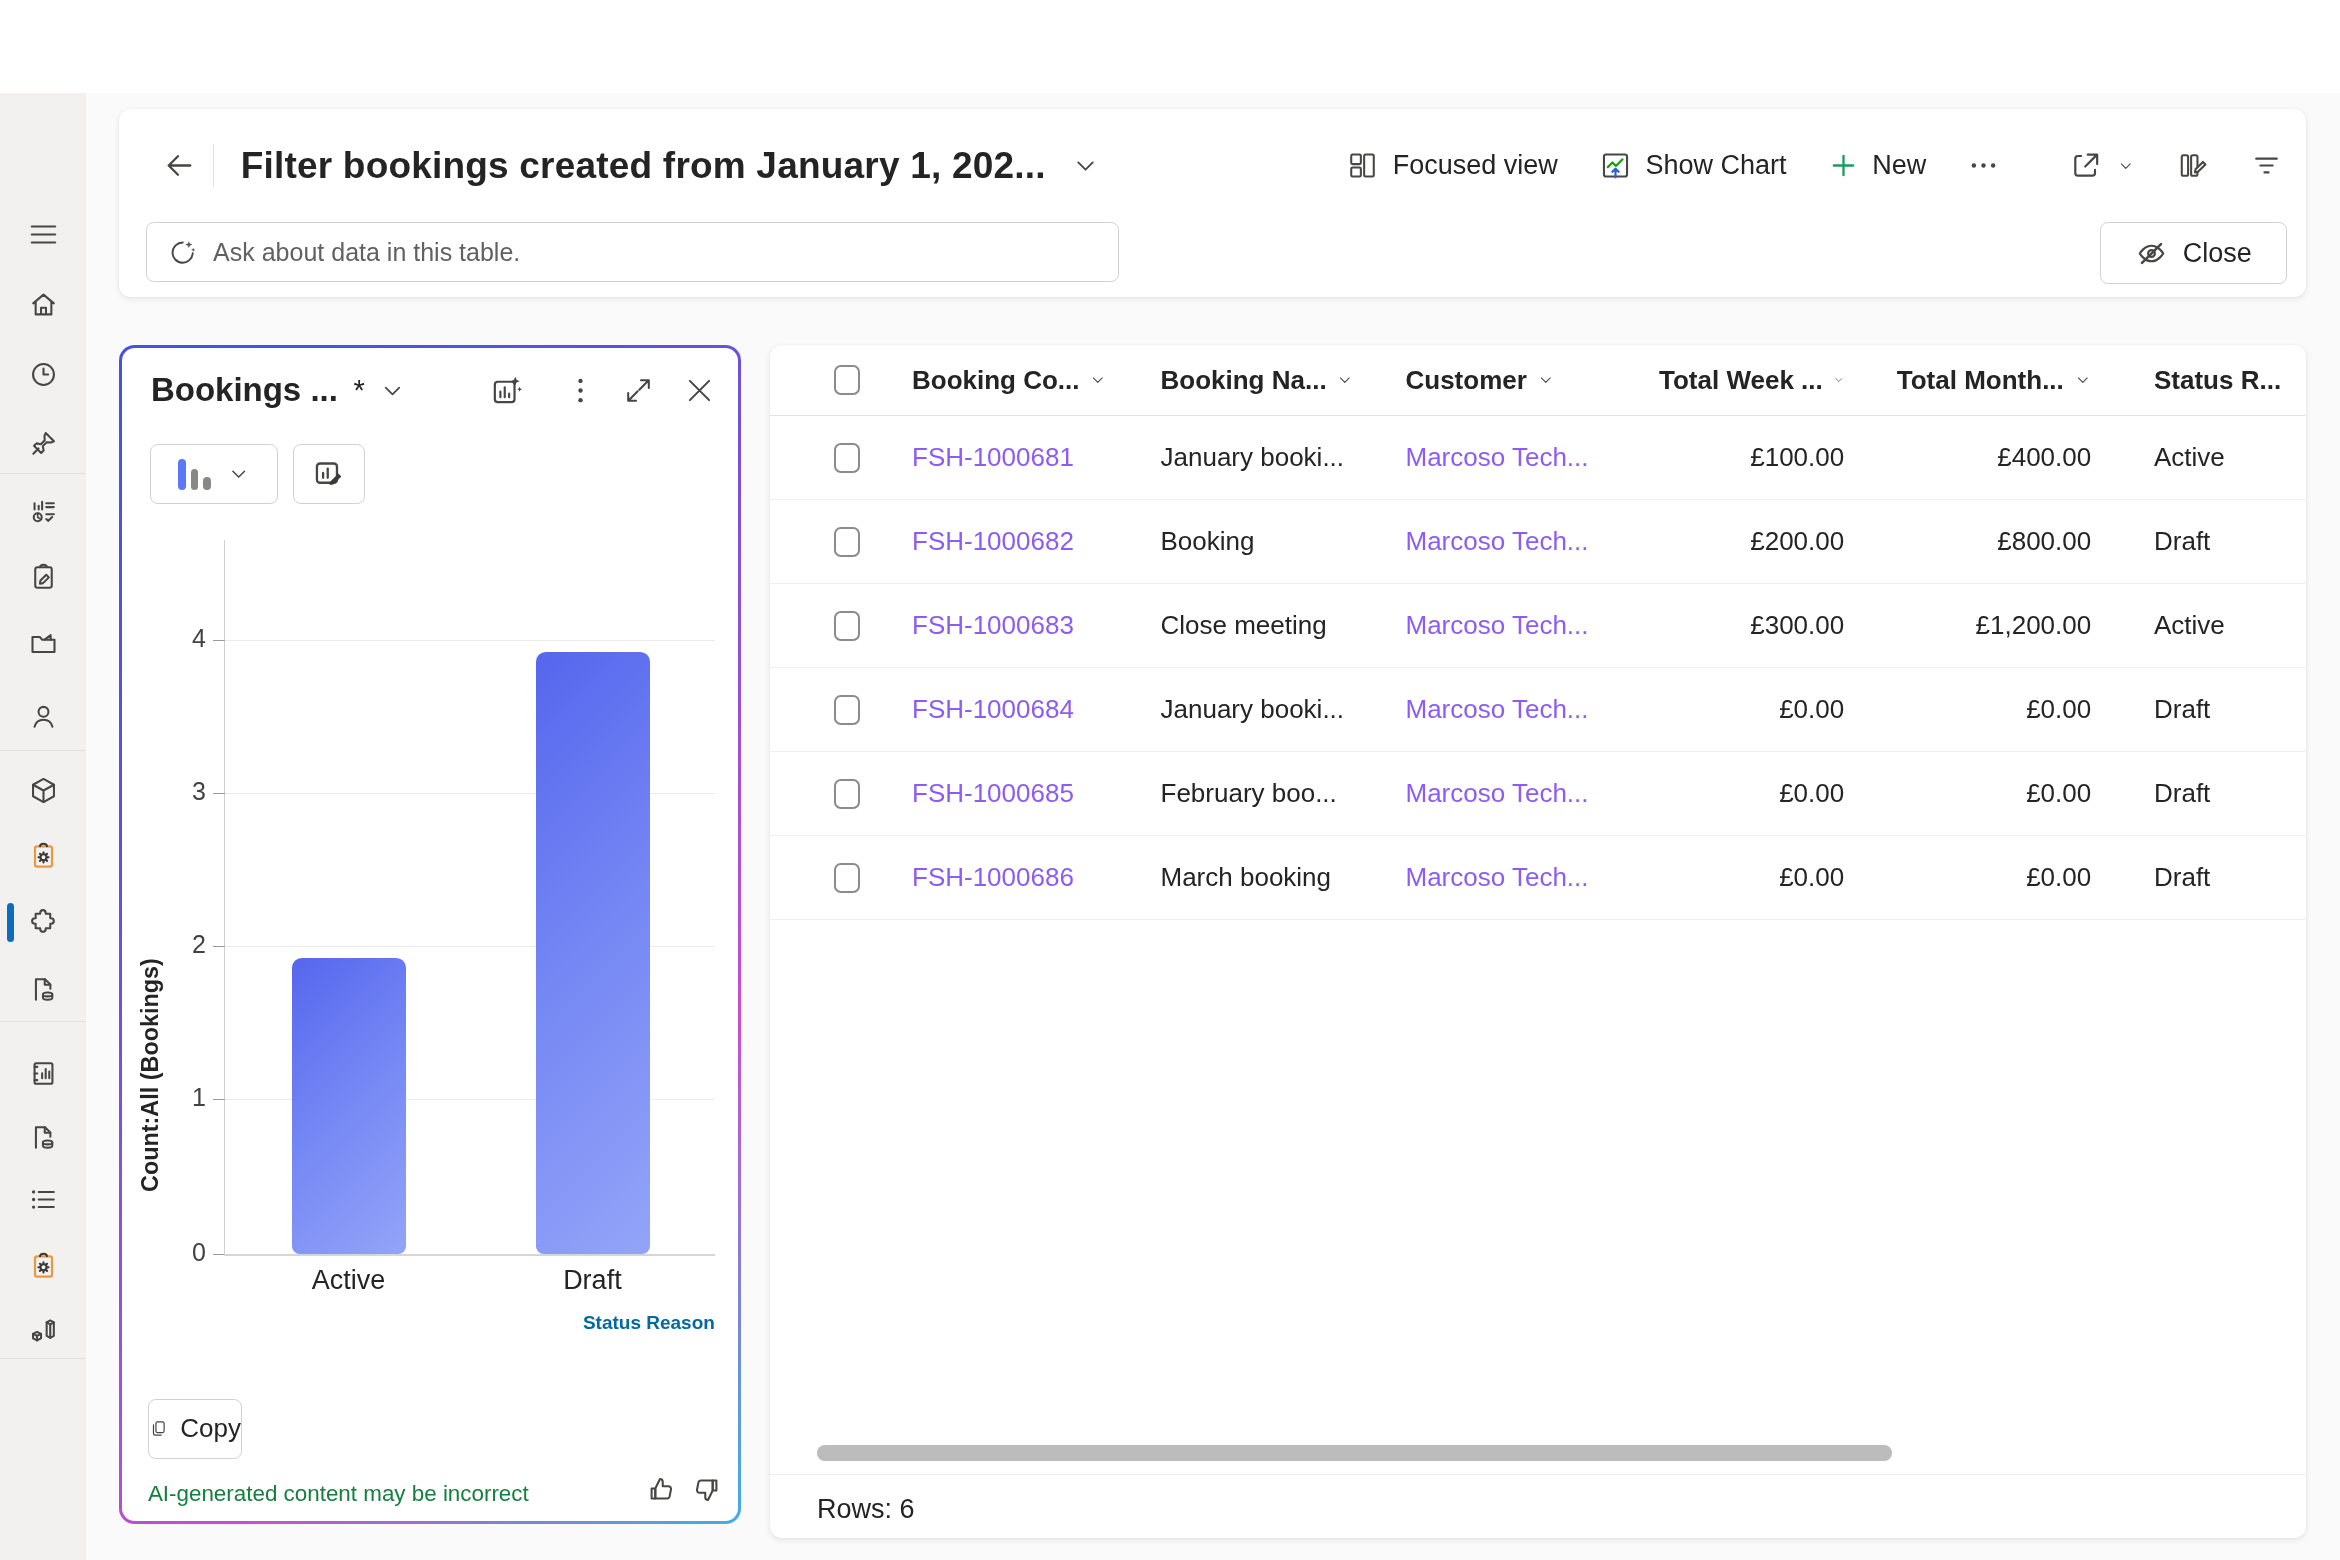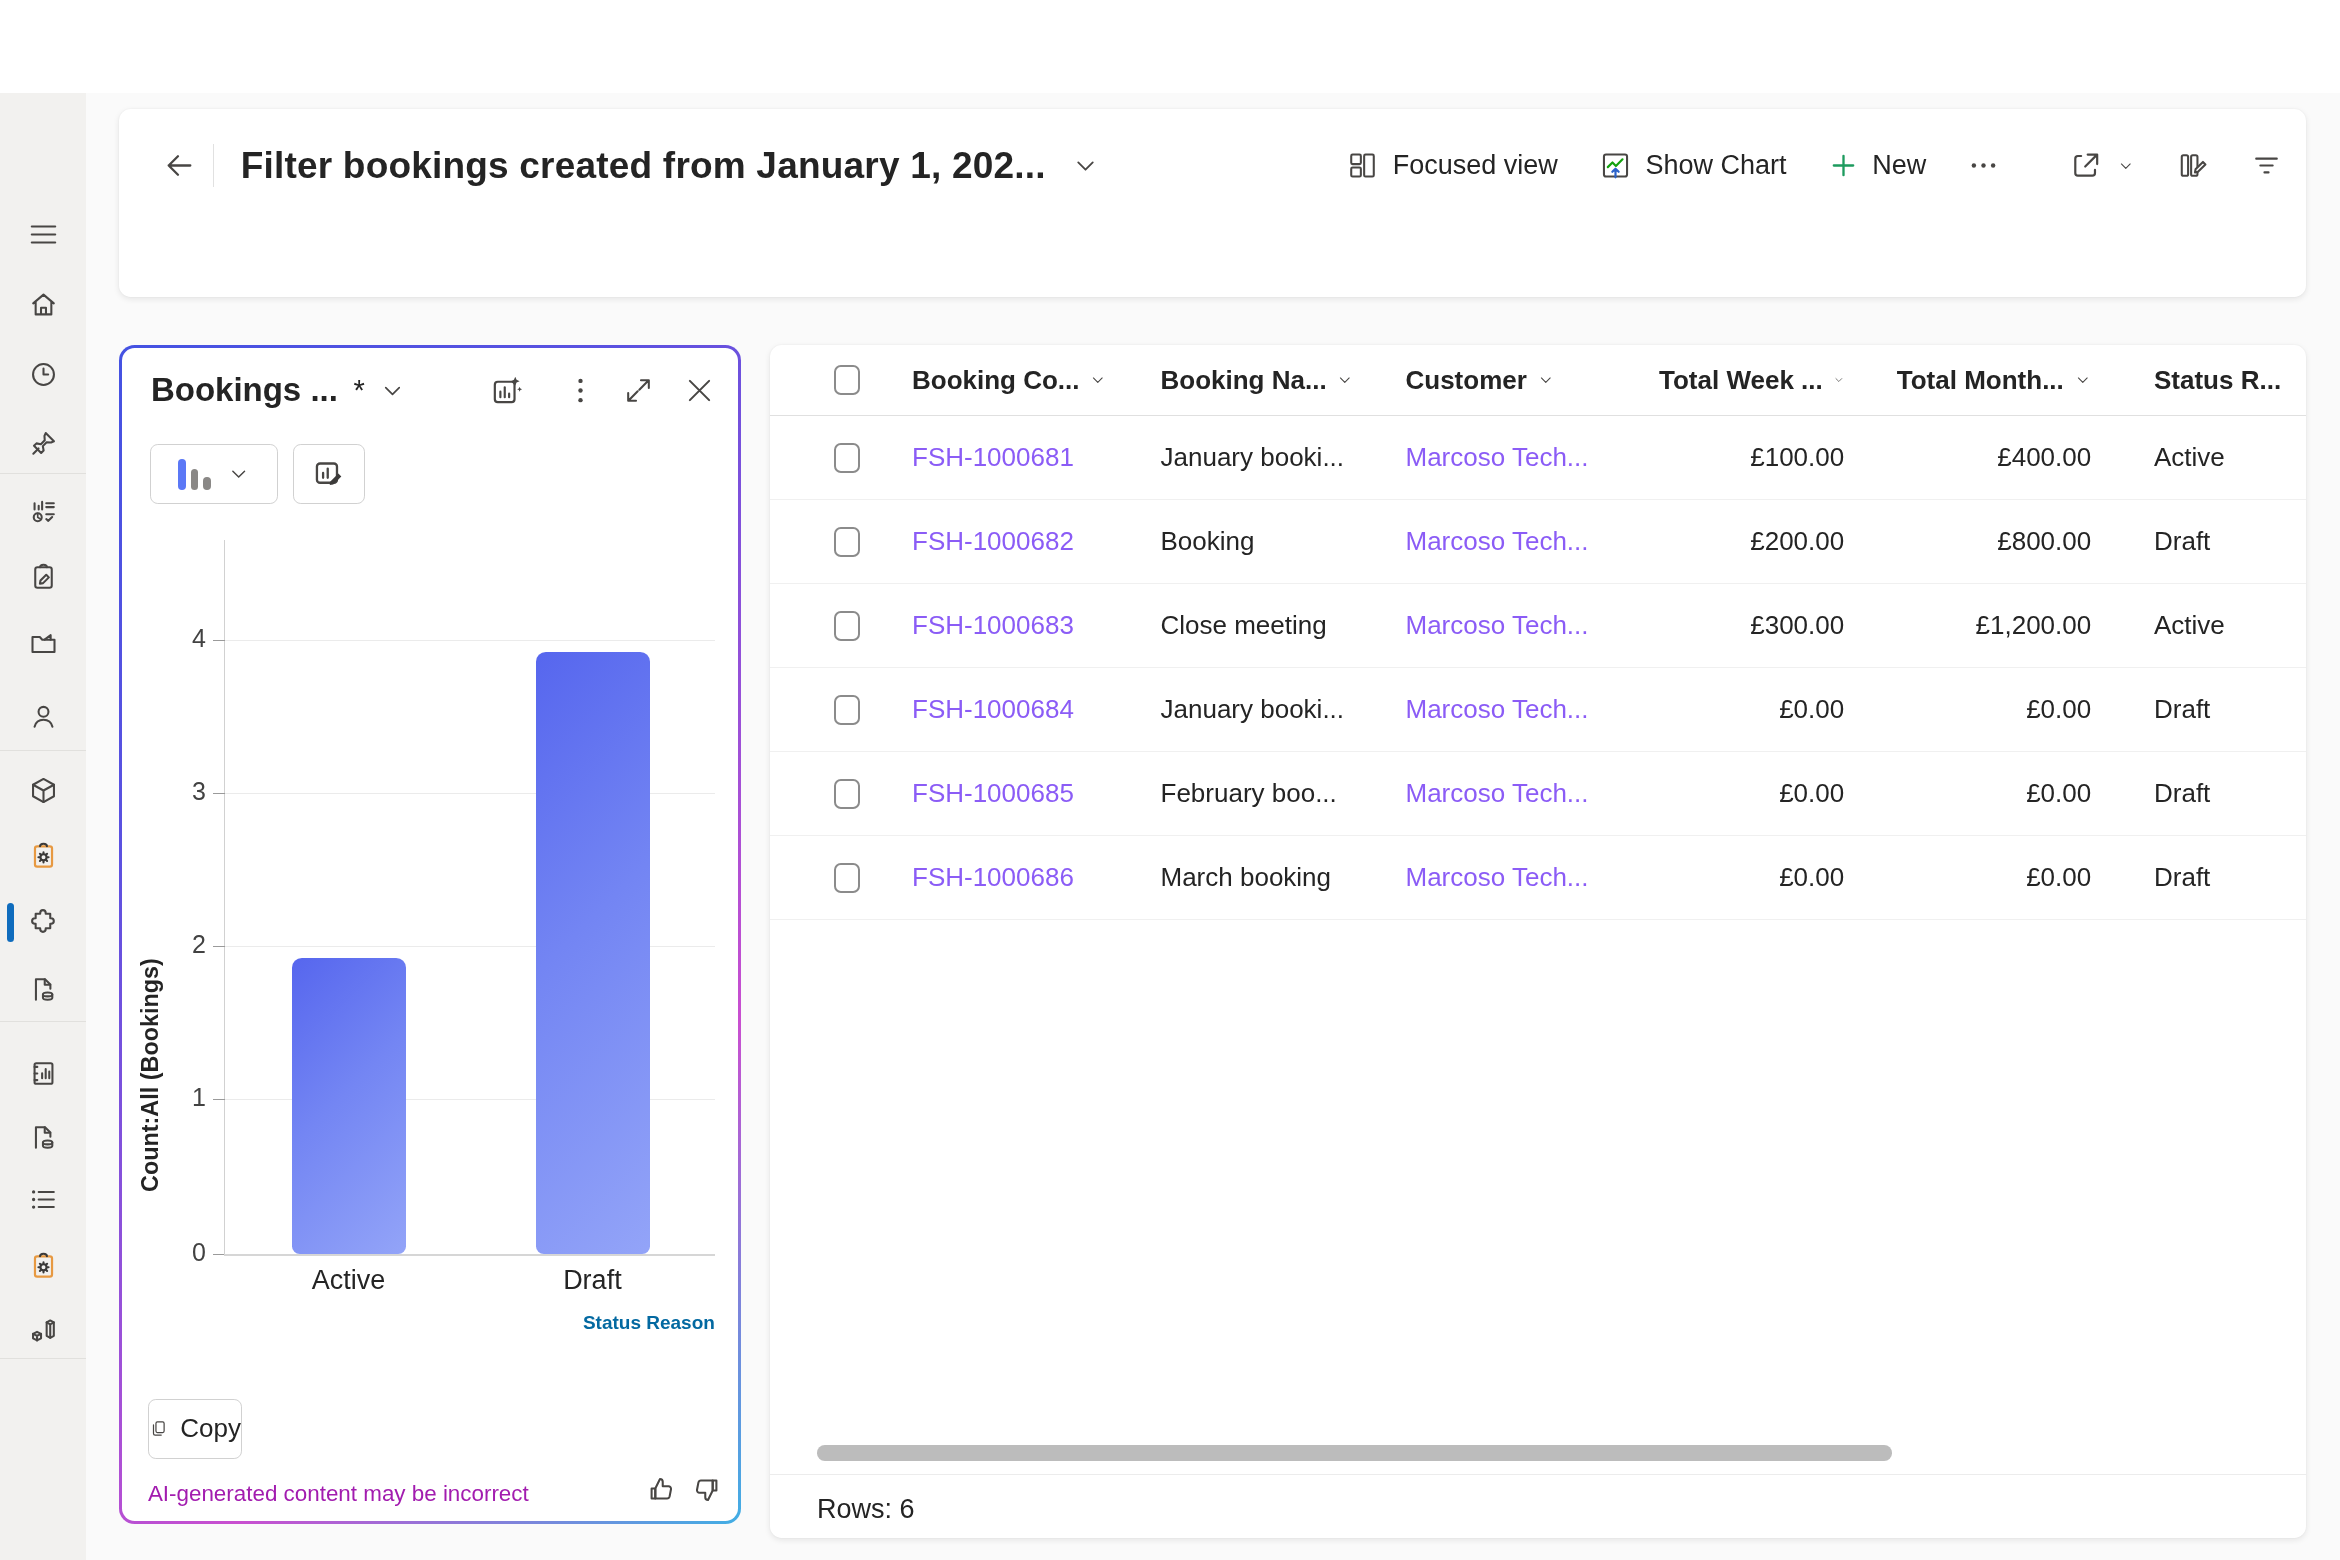--- a/index.html
+++ b/index.html
@@ -52,21 +52,21 @@
   .gridline{position:absolute;left:102px;width:491px;height:1px;background:#ebebeb;}
   .tickmark{position:absolute;left:91px;width:11.7px;height:1px;background:#9a9a9a;}
   .yaxis{position:absolute;left:102px;top:192px;width:1px;height:714px;background:#d1d1d1;}
   .baseline{position:absolute;left:102px;top:906px;width:491px;height:2px;background:#d6d6d6;}
   .ticklab{position:absolute;left:29px;width:55px;text-align:right;font-size:25px;color:#424242;transform:translateY(-15.6px);}
   .bar{position:absolute;bottom:267px;width:114px;border-radius:9.8px 9.8px 7.8px 7.8px;background:linear-gradient(135deg,#5666ee 0%,#7385f3 45%,#93a4f8 100%);}
   .xlab{position:absolute;top:917px;width:195px;text-align:center;font-size:27px;color:#242424;}
   .xaxis-title{position:absolute;left:102px;top:964px;width:491px;text-align:right;font-size:19px;font-weight:700;color:#0369a1;}
   .ylab{position:absolute;left:15.6px;top:356px;height:488px;display:flex;align-items:center;writing-mode:vertical-rl;transform:rotate(180deg);font-size:23.4px;font-weight:700;color:#242424;}
   .copy-btn{position:absolute;left:26px;top:1051px;width:94px;height:60px;gap:11.7px;font-size:26px;}
-  .disclaimer{position:absolute;left:26px;top:1133px;font-size:22.4px;color:#a21caf;}
+  .disclaimer{position:absolute;left:26px;top:1133px;font-size:22.4px;color:#15803d;}
   .thumb{position:absolute;top:1125px;width:33px;height:33px;cursor:pointer;}
 
   
   .table-card{left:770px;top:345px;width:1536px;height:1193px;overflow:hidden;}
   .tgrid{display:grid;grid-template-columns:117px 254px 245px 273px 195px 247px 1fr;align-items:center;}
   .thead{height:70px;border-bottom:1px solid #e0e0e0;}
   .hcell{display:flex;align-items:center;gap:9.8px;font-size:26px;font-weight:700;white-space:nowrap;overflow:hidden;cursor:pointer;}
   .trow{height:83px;border-bottom:1px solid #f0f0f0;}
   .cell{font-size:26px;white-space:nowrap;overflow:hidden;}
   .pad-l{padding-left:25px;}  .pad-l20{padding-left:19.5px;}
@@ -265,20 +265,38 @@
               <rect x="4.2" y="4.5" width="4.6" height="15" rx="1.2"></rect>
               <rect x="11" y="4.5" width="4.6" height="15" rx="1.2"></rect>
               <path d="M14.2 14.8l5.4-5.4 1.8 1.8-5.4 5.4-2.2.4z" fill="#fff"></path>
             </svg>
         </div>
         <div class="tb-item">
           <svg class="icon" width="33" height="33" viewBox="0 0 24 24" stroke-width="1.7">
               <path d="M4.5 7h15M7.5 12h9M10.5 17h3"></path>
             </svg>
         </div>
+      </div>
+    </div>
+    <div class="ask-row">
+      <div class="ask-box">
+        <svg class="icon" width="31" height="31" viewBox="0 0 24 24" stroke="#5b5b5b">
+            <path d="M12.2 4.3a7.8 7.8 0 1 0 7.7 8.3"></path>
+            <path d="M16.9 3.2l.8 1.9 1.9.8-1.9.8-.8 1.9-.8-1.9-1.9-.8 1.9-.8z" fill="#5b5b5b" stroke="none"></path>
+            <path d="M20.3 8.3l.5 1.1 1.1.5-1.1.5-.5 1.1-.5-1.1-1.1-.5 1.1-.5z" fill="#5b5b5b" stroke="none"></path>
+          </svg>
+        <span class="ph">Ask about data in this table.</span>
+      </div>
+      <div class="close-btn">
+        <svg class="icon" width="35" height="35" viewBox="0 0 24 24">
+            <path d="M4 12s3-5.3 8-5.3S20 12 20 12s-3 5.3-8 5.3S4 12 4 12z"></path>
+            <circle cx="12" cy="12" r="2.3"></circle>
+            <path d="M5.5 18.5 18.5 5.5" stroke-width="1.7"></path>
+          </svg>
+        <span>Close</span>
       </div>
     </div>
   </section>
 
   <div class="panel-wrap">
     <div class="panel">
       <div class="panel-title-row">
         <span class="panel-title">Bookings ...</span>
         <span class="panel-star">*</span>
         <svg class="icon" width="27" height="27" viewBox="0 0 24 24" stroke-width="1.8" style="cursor:pointer">

